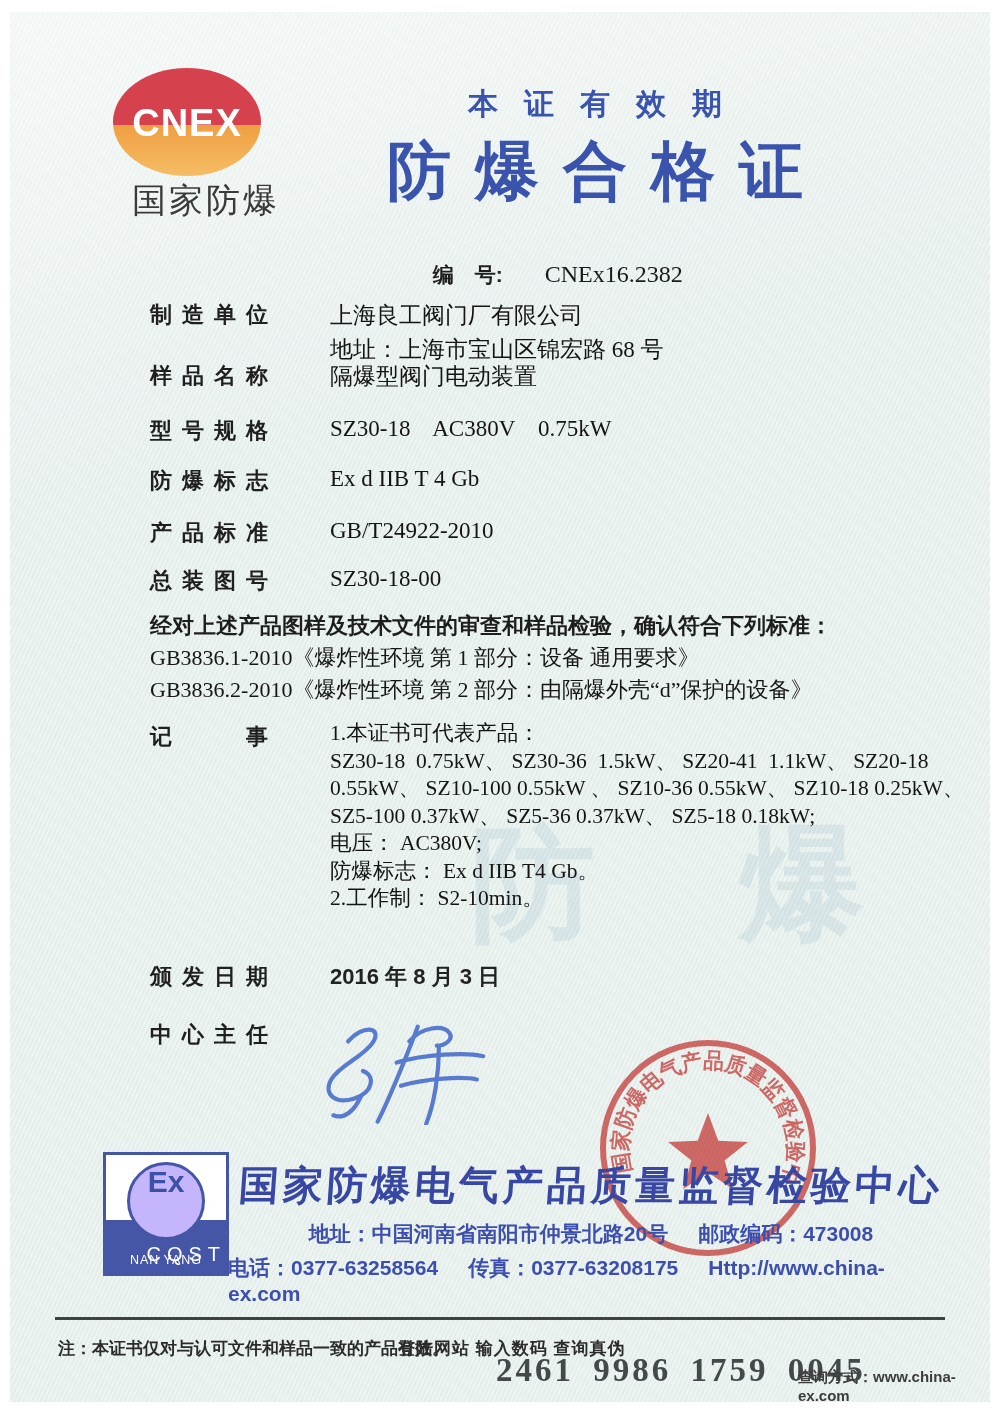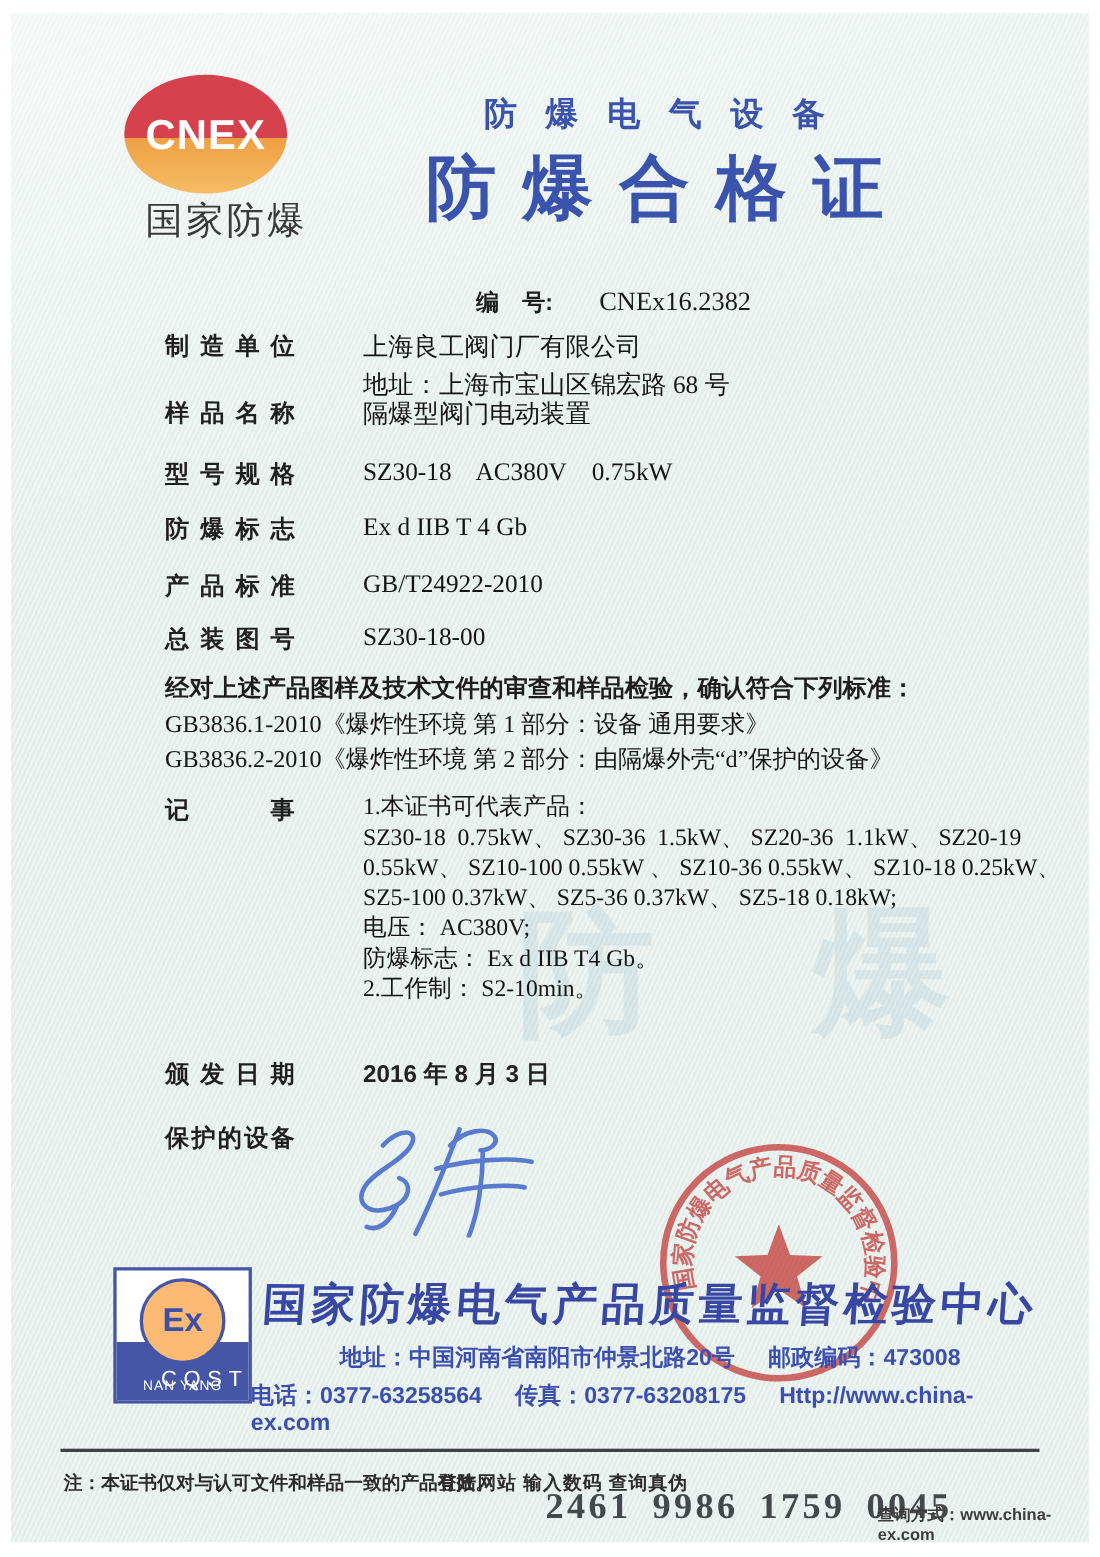--- a/index.html
+++ b/index.html
@@ -47,22 +47,22 @@
     color:rgba(125,165,195,0.16);letter-spacing:55px;white-space:pre;pointer-events:none;}
 
   .sig-svg{position:absolute;left:298px;top:1005px;opacity:.9;}
   .stamp-svg{position:absolute;left:583px;top:1021px;opacity:.88;mix-blend-mode:multiply;}
 
   
   .cqst-box{position:absolute;left:93px;top:1140px;width:120px;height:118px;
     border:3px solid #4456a5;background:#ffffff;}
   .cqst-bottom{position:absolute;left:0;bottom:0;width:100%;height:53px;background:#4456a5;z-index:1;}
   .cqst-circle{position:absolute;left:21px;top:7px;width:72px;height:72px;border-radius:50%;
-    border:3px solid #4456a5;background:#fdba74;z-index:2;
-    display:flex;align-items:center;justify-content:center;}
+    border:3px solid #4456a5;background:#c4b5fd;z-index:2;
+    display:flex;align-items:flex-start;justify-content:center;}
   .cqst-ex{color:#3d50a8;font-weight:bold;font-size:30px;}
   .cqst-text{position:absolute;left:0;bottom:7px;width:100%;text-align:right;z-index:3;
     color:#ffffff;font-size:20px;letter-spacing:6px;text-indent:6px;}
   .cqst-sub{position:absolute;left:0;bottom:6px;width:100%;text-align:center;z-index:3;
     color:#ffffff;font-size:12.5px;letter-spacing:1px;}
   .footer-name{position:absolute;left:228px;top:1146px;width:706px;text-align:center;
     color:#3747a3;font-weight:bold;font-size:40px;letter-spacing:4px;transform:skewX(-4deg);}
   .footer-line1{position:absolute;left:228px;top:1208px;width:706px;text-align:center;
     color:#3d4fae;font-weight:bold;font-size:21px;}
   .footer-line2{position:absolute;left:218px;top:1242px;width:726px;text-align:left;
@@ -81,21 +81,21 @@
 
 <div class="paper">
 
   <div class="watermark">防 爆</div>
 
   <div class="cnex-ellipse">
     <span class="cnex-text">CNEX</span>
   </div>
   <div class="cnex-caption">国家防爆</div>
 
-  <div class="subtitle">防爆电气设备</div>
+  <div class="subtitle">本证有效期</div>
   <div class="title">防爆合格证</div>
 
   <div class="certno">
     <span class="certno-label">编　号:</span><span class="certno-value">CNEx16.2382</span>
   </div>
 
   <div class="frow" style="top:288px">
     <span class="flabel">制造单位</span>
     <span class="fvalue">上海良工阀门厂有限公司</span>
   </div>
@@ -127,34 +127,34 @@
     <div class="std-intro">经对上述产品图样及技术文件的审查和样品检验，确认符合下列标准：</div>
     <div class="std-item">GB3836.1-2010《爆炸性环境 第 1 部分：设备 通用要求》</div>
     <div class="std-item">GB3836.2-2010《爆炸性环境 第 2 部分：由隔爆外壳“d”保护的设备》</div>
   </div>
 
   <div class="frow" style="top:710px">
     <span class="flabel">记　事</span>
   </div>
   <div class="notes">
     <div class="note-line">1.本证书可代表产品：</div>
-    <div class="note-line">SZ30-18  0.75kW、 SZ30-36  1.5kW、 SZ20-36  1.1kW、 SZ20-19</div>
+    <div class="note-line">SZ30-18  0.75kW、 SZ30-36  1.5kW、 SZ20-41  1.1kW、 SZ20-18</div>
     <div class="note-line">0.55kW、 SZ10-100 0.55kW 、 SZ10-36 0.55kW、 SZ10-18 0.25kW、</div>
     <div class="note-line">SZ5-100 0.37kW、 SZ5-36 0.37kW、 SZ5-18 0.18kW;</div>
     <div class="note-line">电压： AC380V;</div>
     <div class="note-line">防爆标志： Ex d IIB T4 Gb。</div>
     <div class="note-line">2.工作制： S2-10min。</div>
   </div>
 
   <div class="frow" style="top:950px">
     <span class="flabel">颁发日期</span>
     <span class="fvalue sans">2016 年 8 月 3 日</span>
   </div>
   <div class="frow" style="top:1008px">
-    <span class="flabel">保护的设备</span>
+    <span class="flabel">中心主任</span>
   </div>
 
   <svg class="sig-svg" width="190" height="108" viewBox="0 0 180 100">
     <g fill="none" stroke="#4a6fcc" stroke-width="4" stroke-linecap="round" stroke-linejoin="round">
       <path d="M38,22 C52,6 70,8 62,22 C54,36 30,44 22,58 C14,72 26,82 44,76 C62,70 64,54 52,50"></path>
       <path d="M50,74 C44,88 34,96 24,92"></path>
       <path d="M104,8 C94,34 80,70 66,98"></path>
       <path d="M96,22 C108,8 128,6 134,14 C138,20 130,26 122,26"></path>
       <path d="M84,42 C110,34 150,32 166,36"></path>
       <path d="M88,64 C112,57 146,55 160,58"></path>

